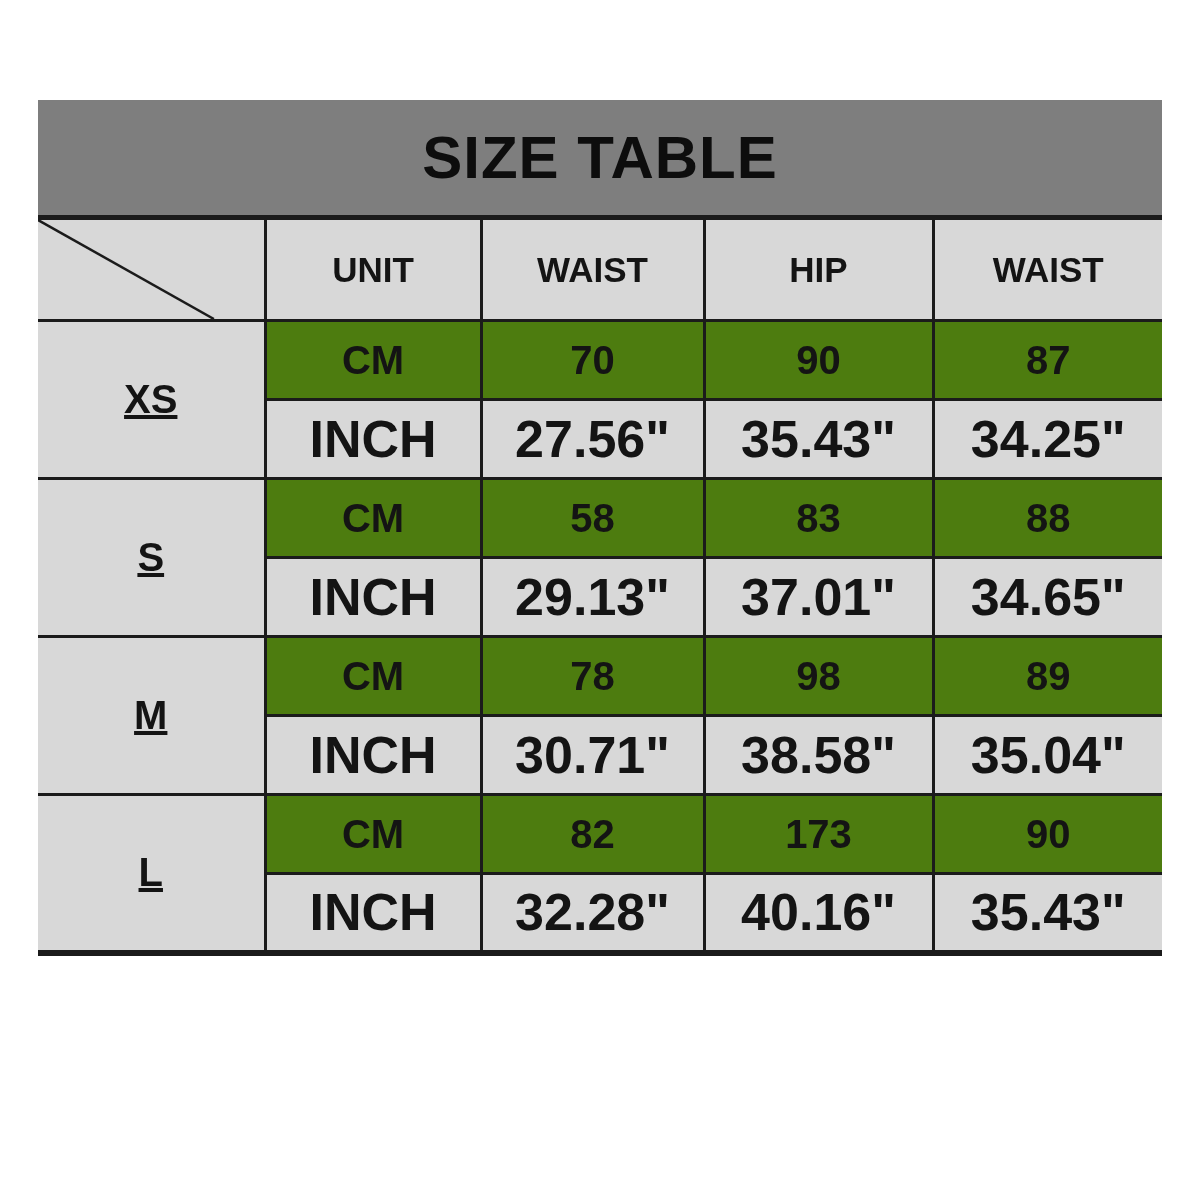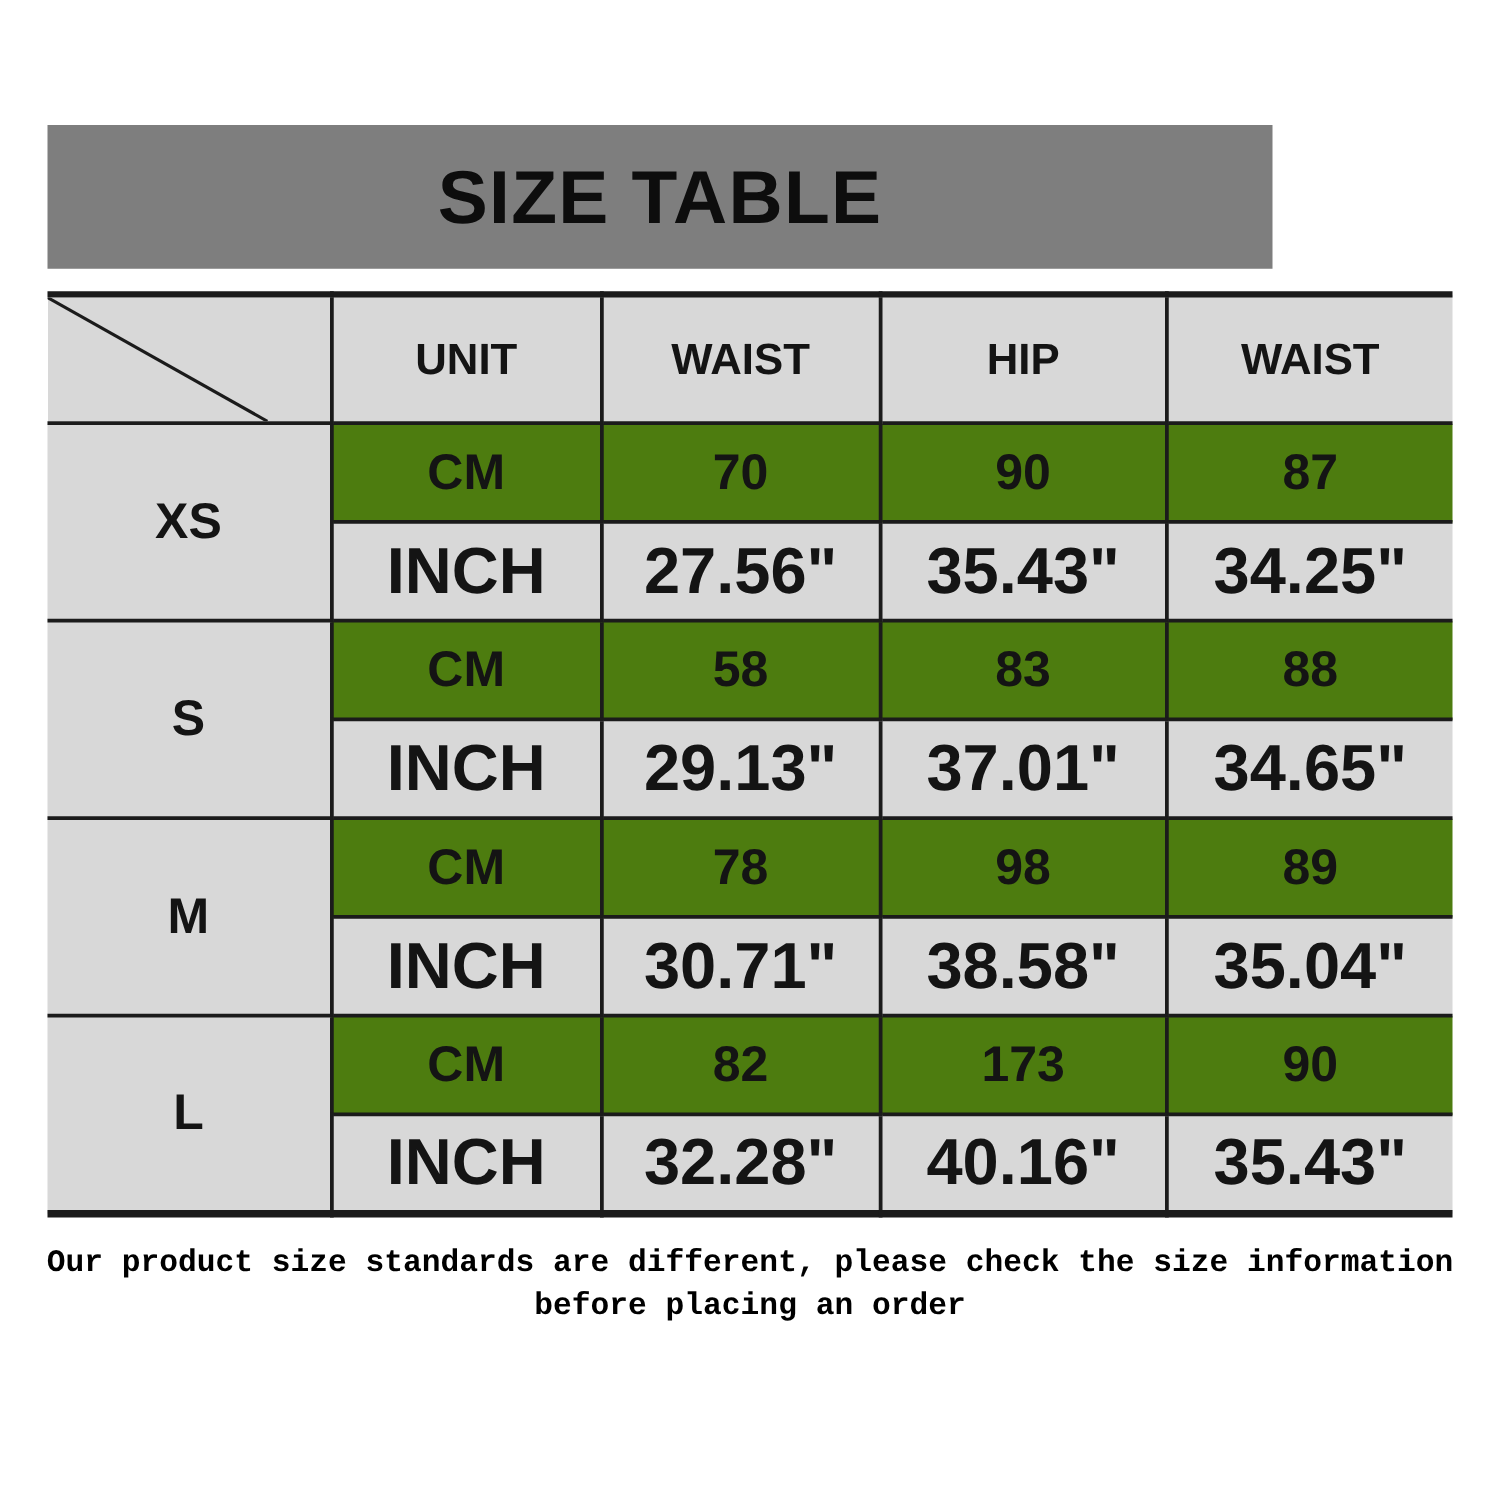--- a/index.html
+++ b/index.html
@@ -11,49 +11,49 @@
   .page {
     position: relative;
     width: 1200px;
     height: 1200px;
     background: #ffffff;
     overflow: hidden;
   }
   .title-bar {
     position: absolute;
     left: 38px; top: 100px;
-    width: 980px; height: 115px;
+    width: 1124px; height: 115px;
     background: #7e7e7e;
     display: flex; align-items: center; justify-content: center;
   }
   .title-bar h1 {
     margin: 0;
     font-size: 60px;
     font-weight: bold;
     color: #0d0d0d;
     letter-spacing: 1px;
   }
   table.size-table {
     position: absolute;
-    left: 38px; top: 233px;
+    left: 38px; top: 215px;
     width: 1124px;
     border-collapse: collapse;
     table-layout: fixed;
     border-top: 5px solid #1b1b1b;
     border-bottom: 6px solid #1b1b1b;
   }
   .size-table td {
     border: 3px solid #1b1b1b;
     text-align: center;
     vertical-align: middle;
     padding: 0;
     font-weight: bold;
     color: #141414;
   }
-  .size-table td.col-first { border-left: none; }
+  .size-table td.col-first { border-left: none; text-decoration: underline; }
   .size-table td.col-last  { border-right: none; }
   tr.head-row { height: 103px; }
   tr.cm-row, tr.inch-row { height: 79px; }
   tr.head-row td {
     background: #d8d8d8;
     font-size: 35px;
   }
   td.diag {
     background: #ffffff;
     position: relative;
@@ -164,18 +164,14 @@
       </tr>
       <tr class="inch-row">
         <td>INCH</td>
         <td>32.28"</td>
         <td>40.16"</td>
         <td class="col-last">35.43"</td>
       </tr>
     </tbody>
   </table>
 
-  <footer class="note">
-    <div>Our product size standards are different, please check the size information</div>
-    <div>before placing an order</div>
-  </footer>
 
 </div>
 
 </body></html>

